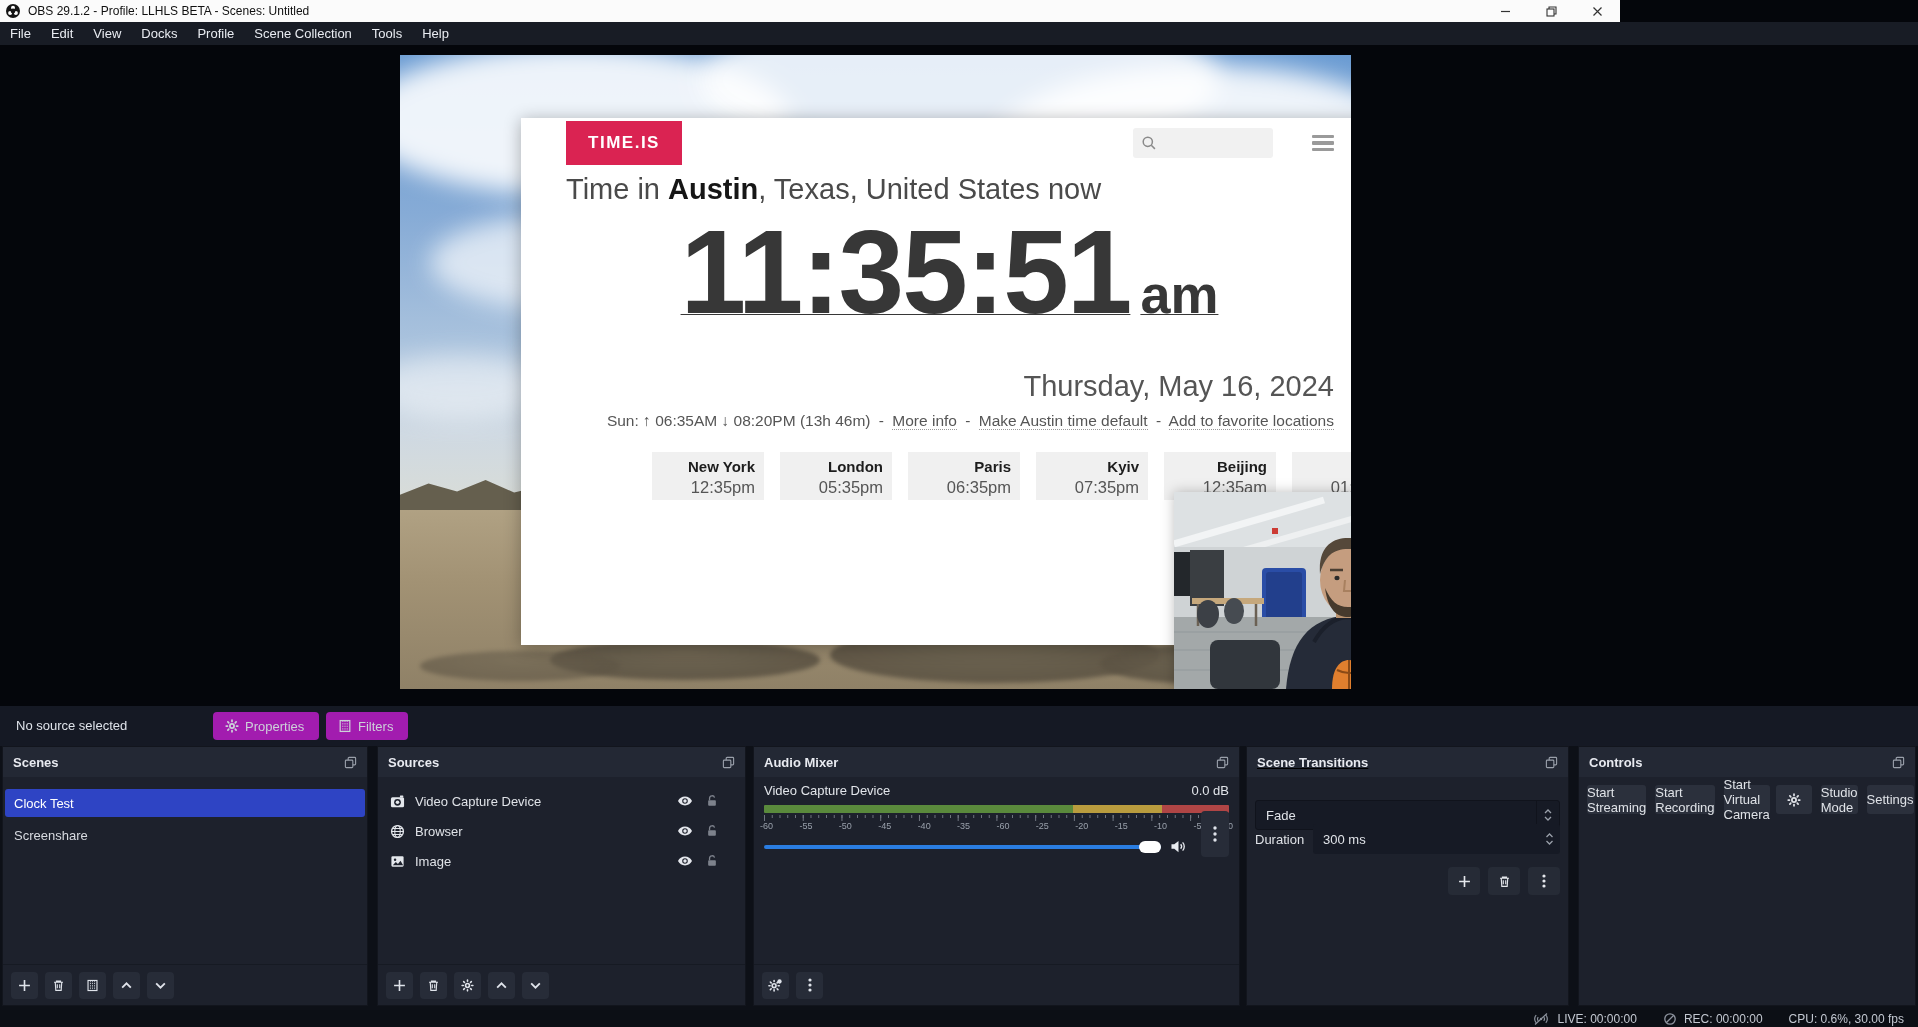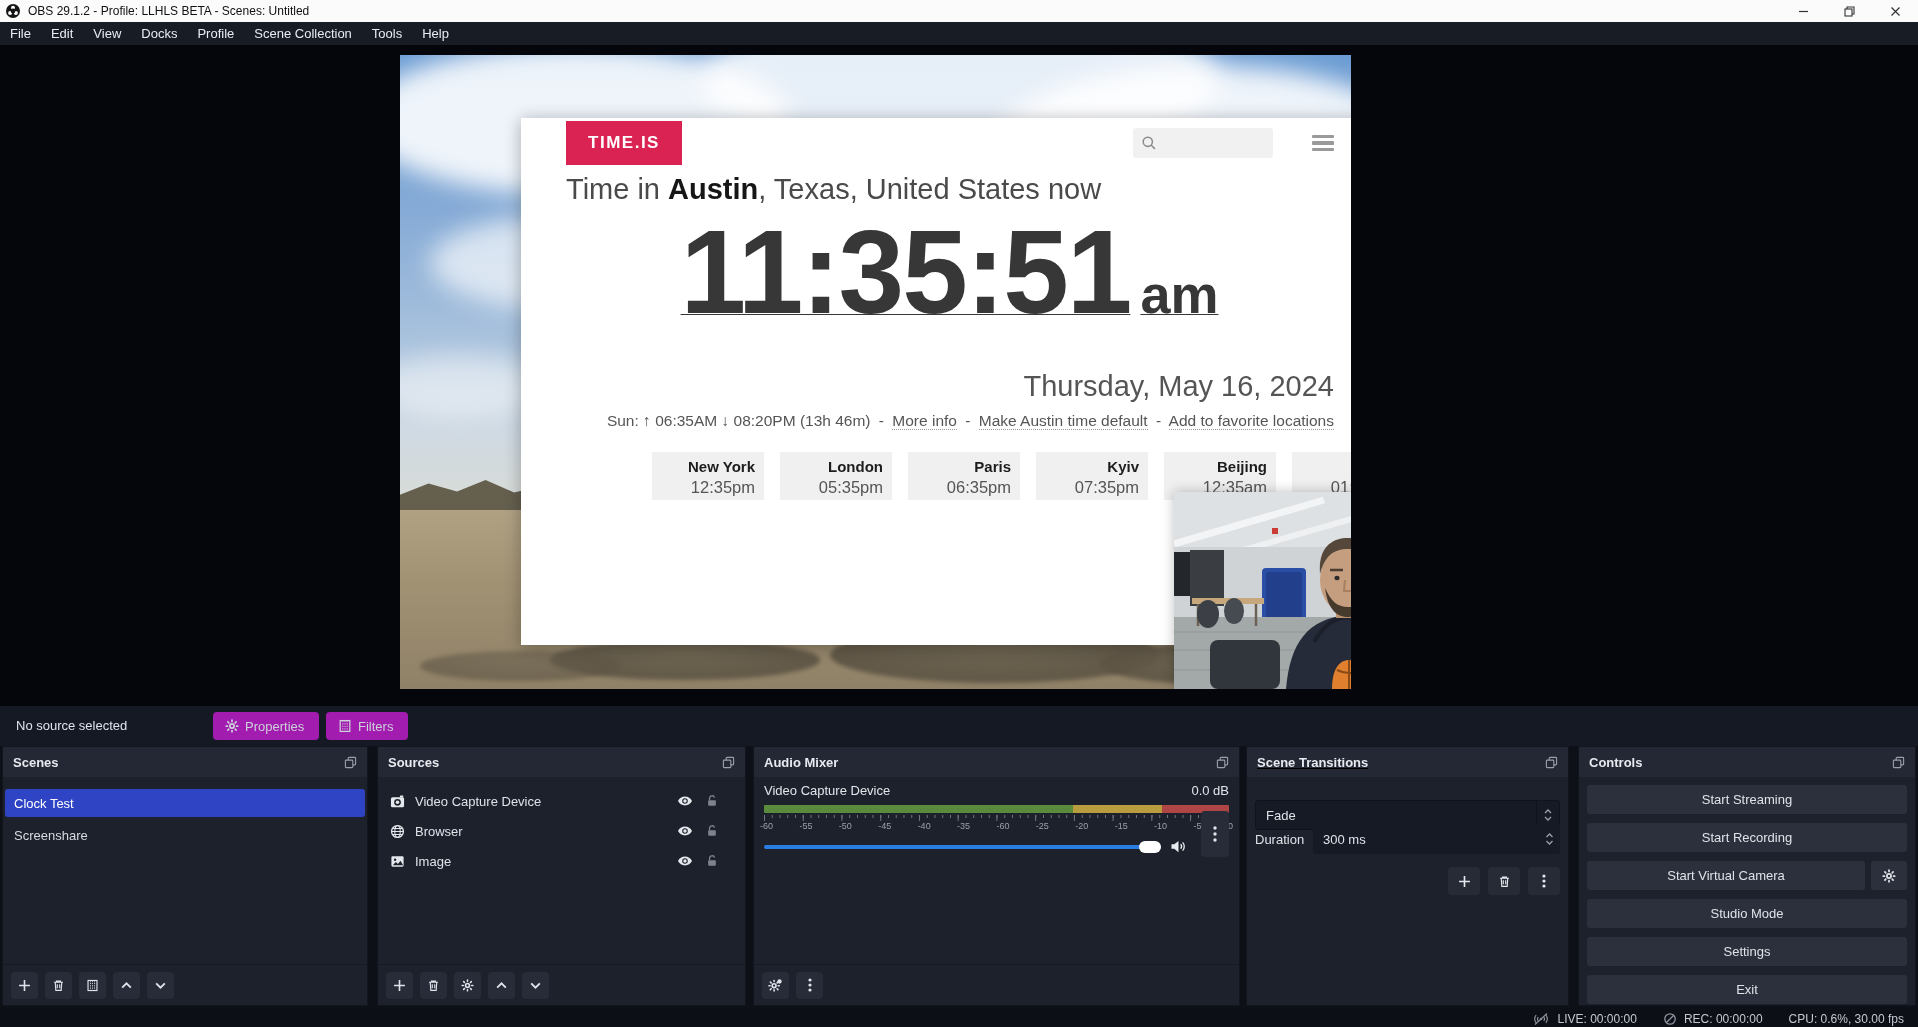--- a/index.html
+++ b/index.html
@@ -2,21 +2,21 @@
 <html><head>
 <meta charset="utf-8">
 <style>
   html,body{margin:0;padding:0;}
   body{
     width:1918px;height:1027px;position:relative;overflow:hidden;
     background:#04060b;font-family:"Liberation Sans",sans-serif;
     -webkit-font-smoothing:antialiased;
   }
   
-  .titlebar{position:absolute;left:0;top:0;width:1918px;height:22px;background:#fbfbfb;
+  .titlebar{position:absolute;left:0;top:0;width:1620px;height:22px;background:#fbfbfb;
     display:flex;align-items:center;color:#101010;font-size:12px;}
   .titlebar .obs-logo{margin:0 8px 0 6px;display:flex;}
   .win-btns{position:absolute;right:0;top:0;height:22px;display:flex;}
   .win-btn{width:46px;height:22px;display:flex;align-items:center;justify-content:center;color:#333;}
   
   .menubar{position:absolute;left:0;top:22px;width:1918px;height:23px;background:#181c25;
     display:flex;align-items:center;color:#e9ecf2;font-size:13px;}
   .menu-item{padding:0 10px;height:23px;display:flex;align-items:center;}
   
   .main{position:absolute;left:0;top:45px;width:1918px;height:661px;background:#04060b;}
@@ -118,21 +118,21 @@
   .sel-chevrons{width:22px;align-self:stretch;border-left:1px solid #10131c;display:flex;flex-direction:column;
     align-items:center;justify-content:center;gap:2px;color:#9aa0aa;}
   .dur-row{position:absolute;left:8px;right:8px;top:47px;height:30px;display:flex;align-items:center;}
   .dur-label{width:58px;color:#dfe2e7;font-size:13px;}
   .dur-spin{flex:1;height:30px;background:#161a25;border-radius:3px;display:flex;align-items:center;
     color:#dfe2e7;font-size:13px;box-sizing:border-box;}
   .trans-btns{position:absolute;right:8px;top:90px;display:flex;gap:8px;}
   .trans-btn{width:32px;height:28px;background:#262b36;border-radius:4px;color:#e4e7ec;
     display:flex;align-items:center;justify-content:center;}
   
-  .ctl-stack{position:absolute;left:8px;right:8px;top:8px;display:flex;flex-direction:column;gap:9px;}
+  .ctl-stack{position:absolute;left:8px;right:8px;top:8px;display:flex;flex-direction:row;gap:9px;}
   .ctl-row{display:flex;gap:6px;}
   .ctl-btn{flex:1;height:29px;background:#2b303c;border-radius:3px;color:#dfe2e7;font-size:13px;
     display:flex;align-items:center;justify-content:center;}
   .ctl-gear{flex:none;width:36px;}
   
   .statusbar{position:absolute;left:0;top:1010px;width:1918px;height:17px;background:#0c0f15;
     display:flex;align-items:center;justify-content:flex-end;gap:26px;padding-right:14px;box-sizing:border-box;
     color:#c3c8d1;font-size:12px;}
   .sb-item{display:flex;align-items:center;gap:7px;}
   .sb-icon{color:#8d939e;display:flex;}

